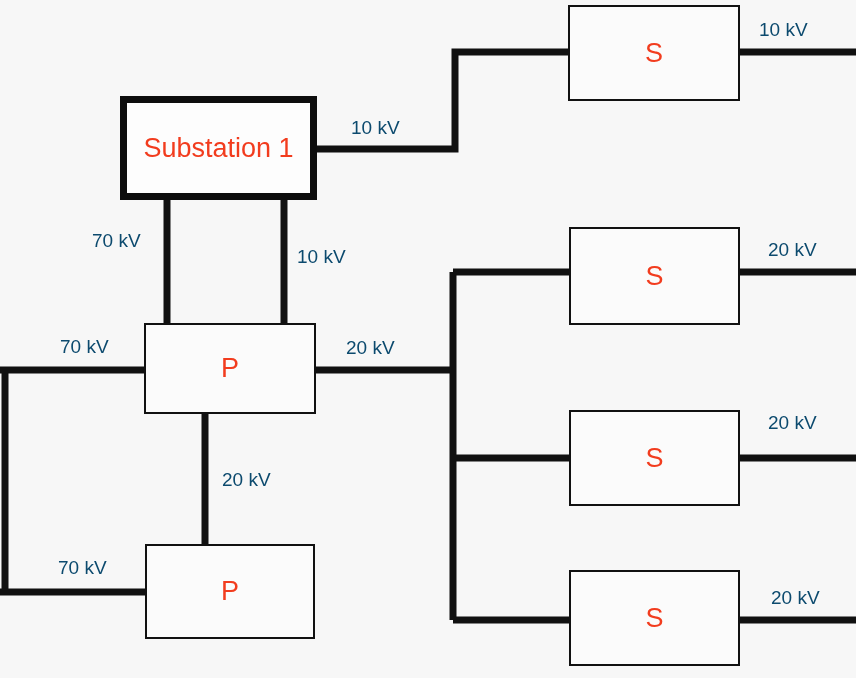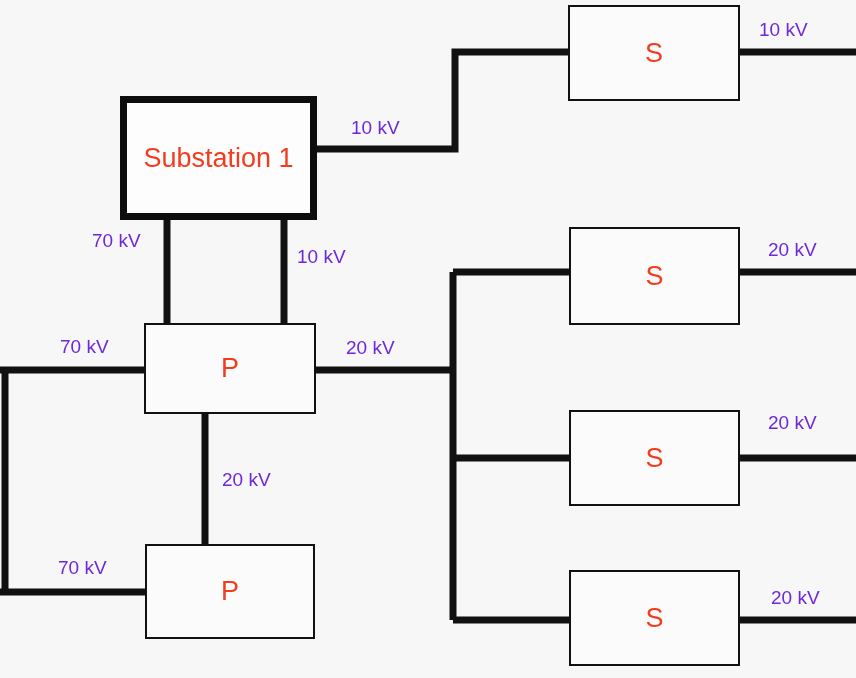--- a/index.html
+++ b/index.html
@@ -46,21 +46,21 @@
     white-space: nowrap;
   }
   .node-label.big {
     font-size: 27px;
   }
   .node-label.letter {
     font-size: 27px;
   }
   .wire-label {
     position: absolute;
-    color: #6d28d9;
+    color: #0c4a6e;
     font-family: "Liberation Sans", sans-serif;
     font-size: 19px;
     line-height: 1;
     white-space: nowrap;
     z-index: 4;
   }
 </style>
 </head>
 <body>
 
@@ -105,21 +105,21 @@
     </g>
 
     <g stroke="#111111" stroke-width="7" fill="none">
 
       <line x1="740" y1="272" x2="856" y2="272"></line>
       <line x1="740" y1="458" x2="856" y2="458"></line>
       <line x1="740" y1="620" x2="856" y2="620"></line>
     </g>
   </svg>
 
-  <div class="node-box thick" style="left:120px; top:96px; width:197px; height:124px;">
+  <div class="node-box thick" style="left:120px; top:96px; width:197px; height:104px;">
     <span class="node-label big">Substation 1</span>
   </div>
 
   <div class="node-box thin" style="left:568px; top:5px; width:172px; height:96px;">
     <span class="node-label letter">S</span>
   </div>
 
   <div class="node-box thin" style="left:569px; top:227px; width:171px; height:98px;">
     <span class="node-label letter">S</span>
   </div>

